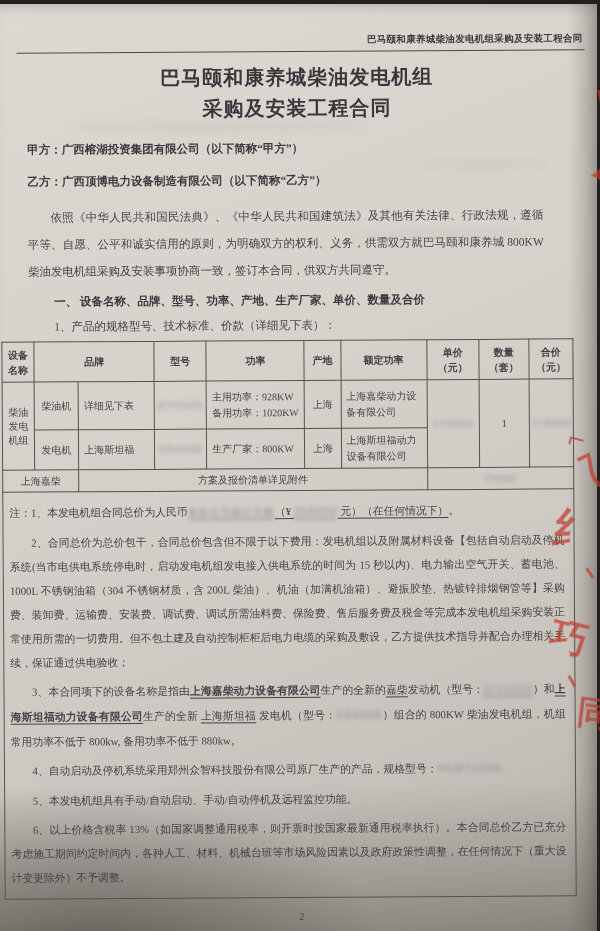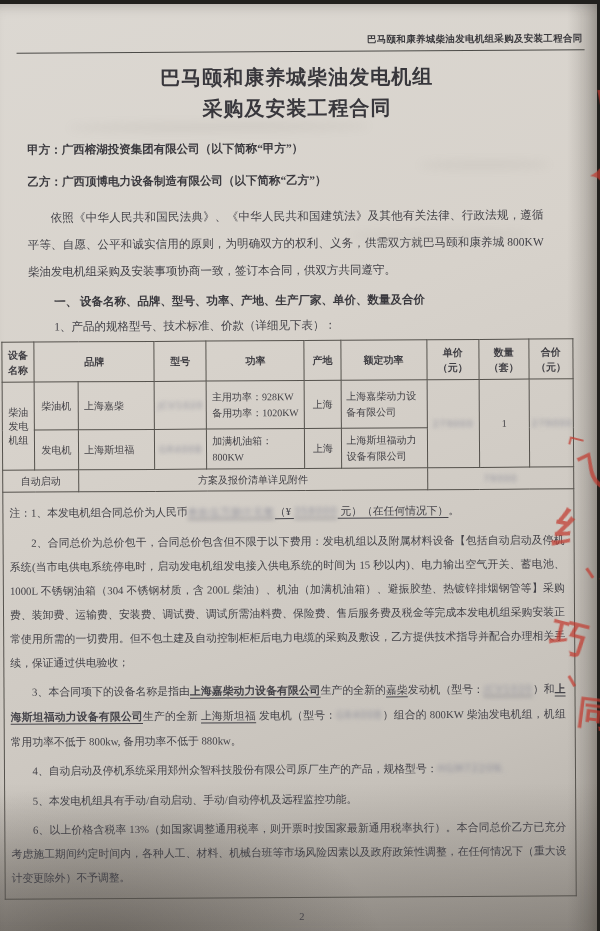--- a/index.html
+++ b/index.html
@@ -102,40 +102,40 @@
           <th class="pre">数量
 （套）</th>
           <th class="pre">合价
 （元）</th>
         </tr>
         <tr class="r1">
           <td rowspan="2" class="pre">柴油
 发电
 机组</td>
           <td>柴油机</td>
-          <td class="cell-left">上海嘉柴</td>
+          <td class="cell-left">详细见下表</td>
           <td class="blur">JCV1020</td>
           <td class="pre cell-left">主用功率：928KW
 备用功率：1020KW</td>
           <td>上海</td>
           <td class="cell-left">上海嘉柴动力设备有限公司</td>
           <td rowspan="2" class="blur">279000</td>
           <td rowspan="2">1</td>
           <td rowspan="2" class="blur">279000</td>
         </tr>
         <tr class="r2">
           <td>发电机</td>
           <td class="cell-left">上海斯坦福</td>
           <td class="blur">GR400B</td>
-          <td class="cell-left">加满机油箱：800KW</td>
+          <td class="cell-left">生产厂家：800KW</td>
           <td>上海</td>
           <td class="cell-left">上海斯坦福动力设备有限公司</td>
         </tr>
         <tr class="r3">
-          <td colspan="2">自动启动</td>
+          <td colspan="2">上海嘉柴</td>
           <td colspan="5">方案及报价清单详见附件</td>
           <td colspan="3" class="blur">79000</td>
         </tr>
       </tbody>
         </table>
 
       <div class="notes-box">
           <p class="note"><span>注：1、本发电机组合同总价为人民币</span><span class="blur u">叁拾伍万捌仟元整</span><span class="u">（¥ </span><span class="blur u">358000</span><span class="u"> 元）（在任何情况下）</span><span>。</span></p>
           <p class="note ind"><span>2、合同总价为总价包干，合同总价包含但不限于以下费用：发电机组以及附属材料设备【包括自动启动及停机系统(当市电供电系统停电时，启动发电机组发电接入供电系统的时间为 15 秒以内)、电力输出空气开关、蓄电池、1000L 不锈钢油箱（304 不锈钢材质，含 200L 柴油）、机油（加满机油箱）、避振胶垫、热镀锌排烟钢管等】采购费、装卸费、运输费、安装费、调试费、调试所需油料费、保险费、售后服务费及税金等完成本发电机组采购安装正常使用所需的一切费用。但不包土建及自动控制柜柜后电力电缆的采购及敷设，乙方提供技术指导并配合办理相关手续，保证通过供电验收；</span></p>
           <p class="note ind"><span>3、本合同项下的设备名称是指由</span><span class="b u">上海嘉柴动力设备有限公司</span><span>生产的全新的</span><span class="u">嘉柴</span><span>发动机（型号：</span><span class="blur u">JCV1020</span><span>）和</span><span class="b u">上海斯坦福动力设备有限公司</span><span>生产的全新 </span><span class="u">上海斯坦福</span><span> 发电机（型号：</span><span class="blur">GR400B</span><span>）组合的 800KW 柴油发电机组，机组常用功率不低于 800kw, 备用功率不低于 880kw。</span></p>

